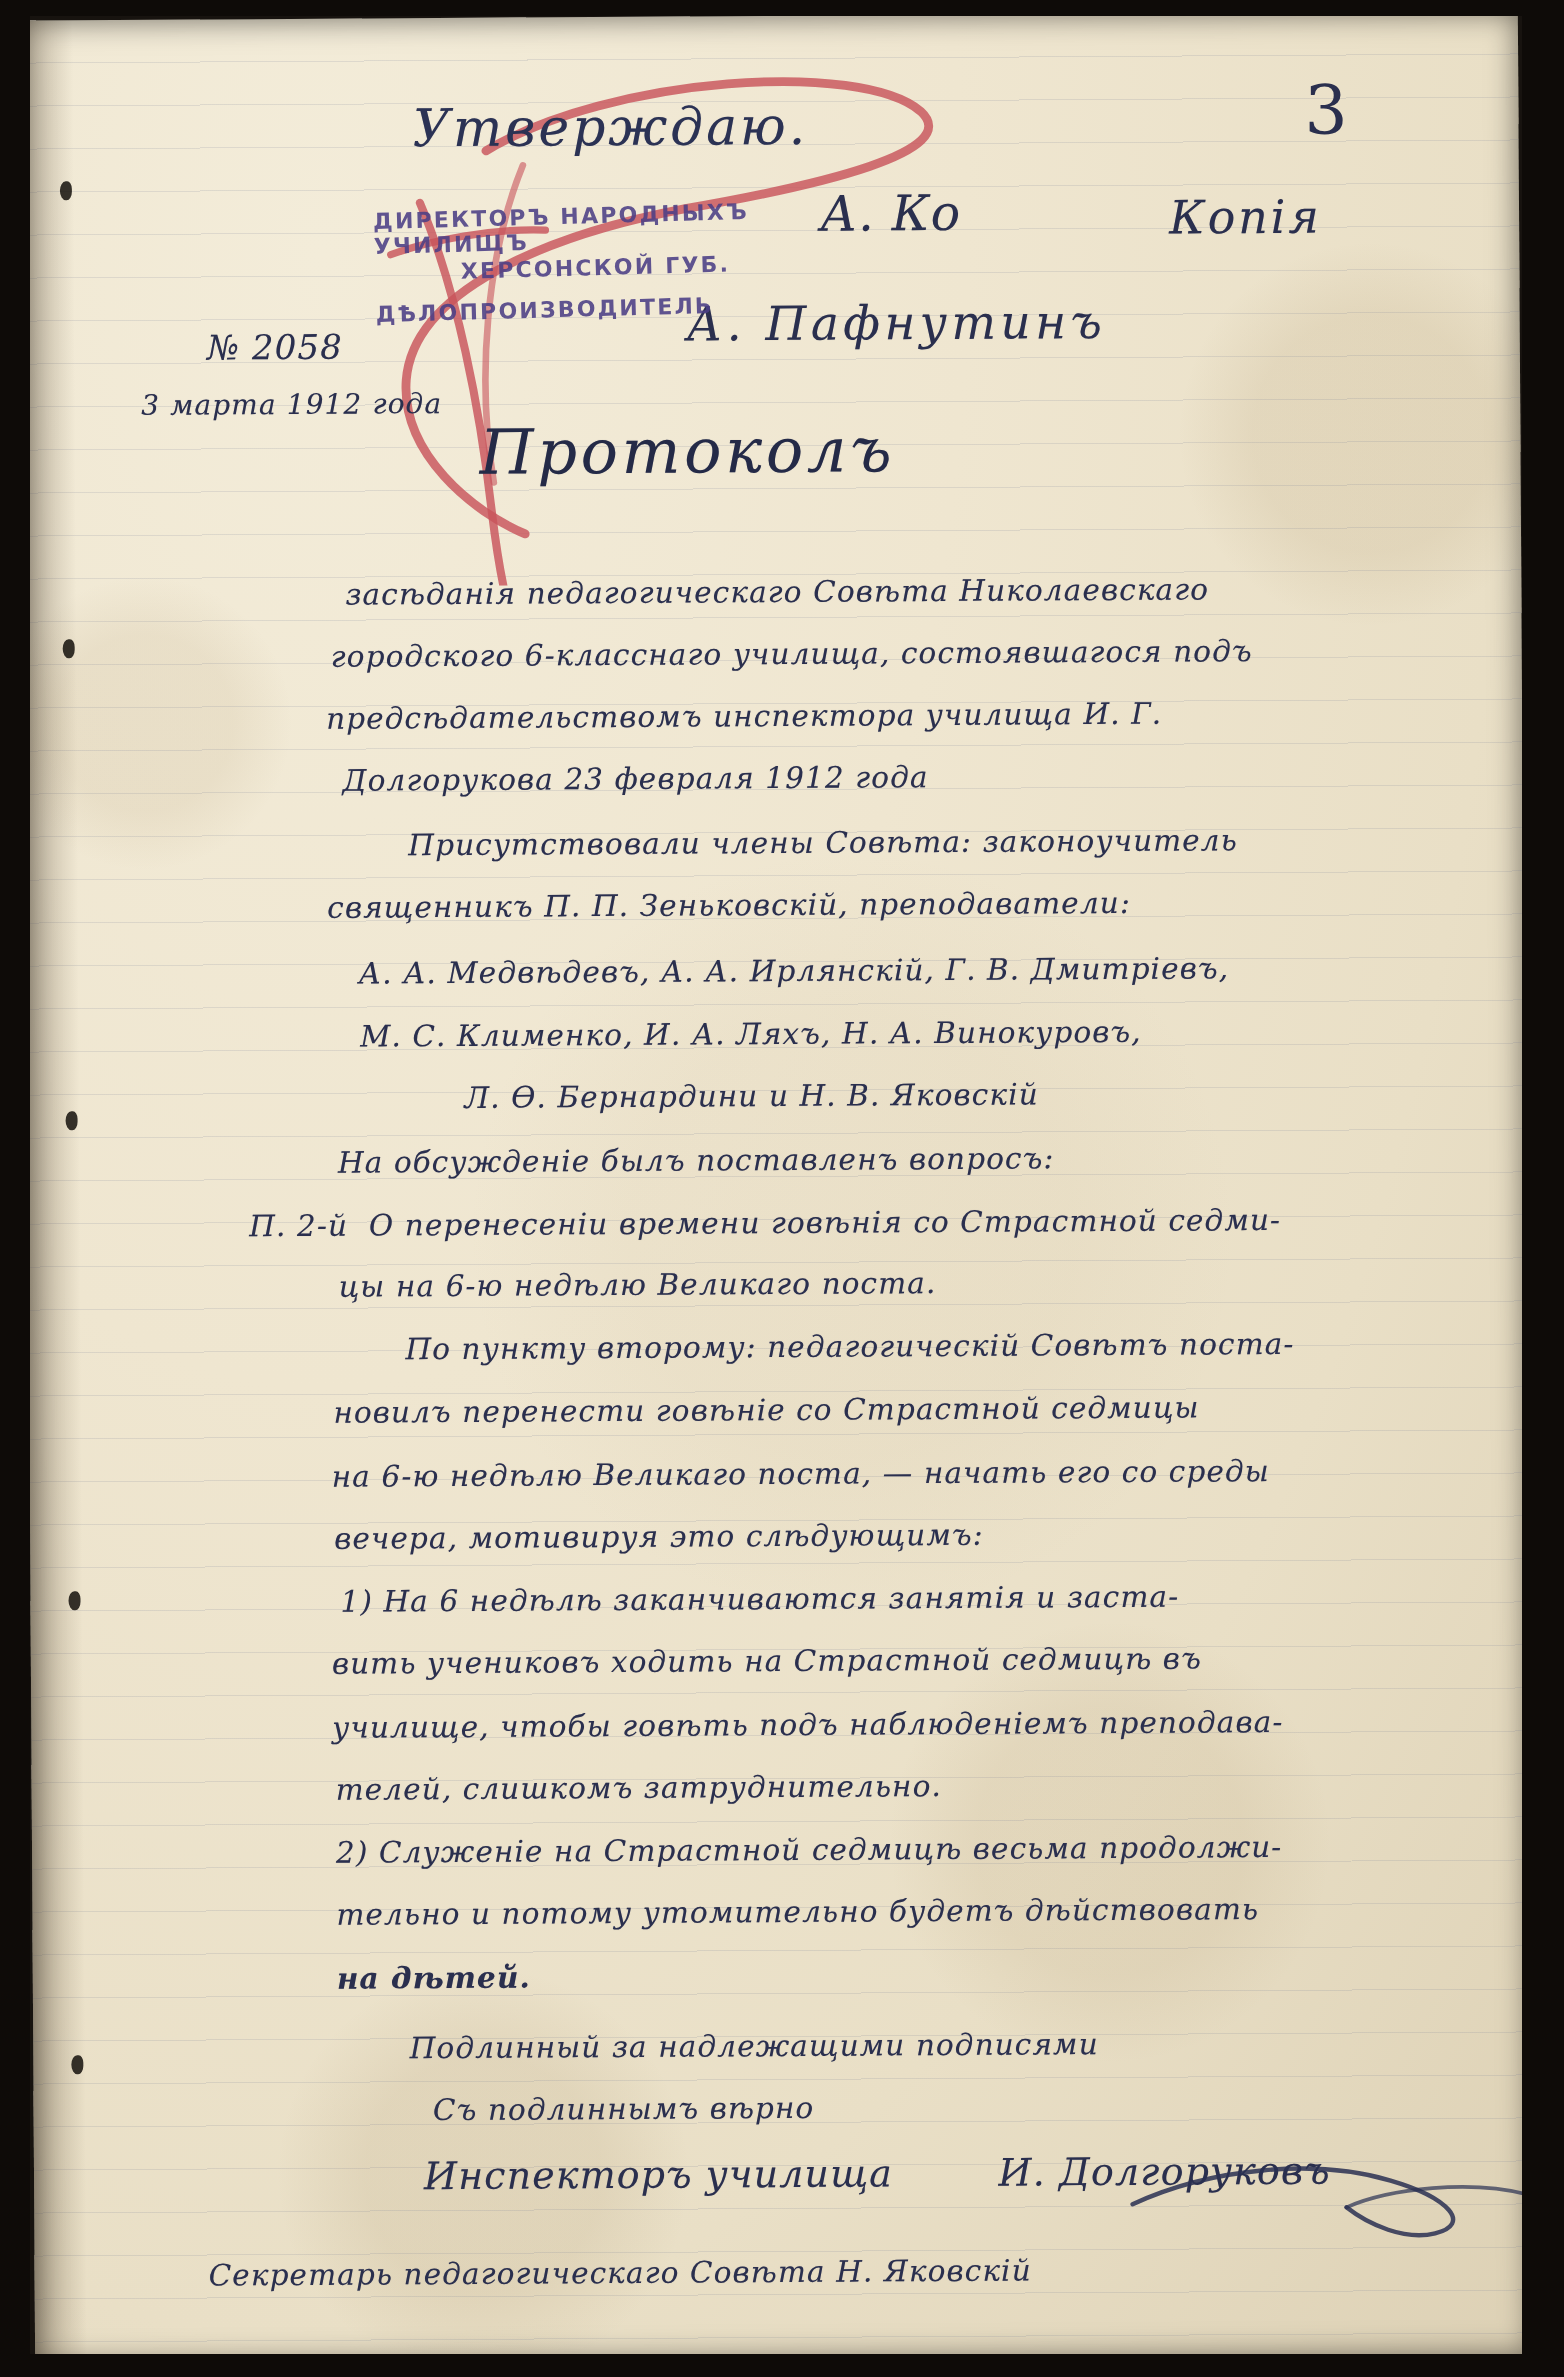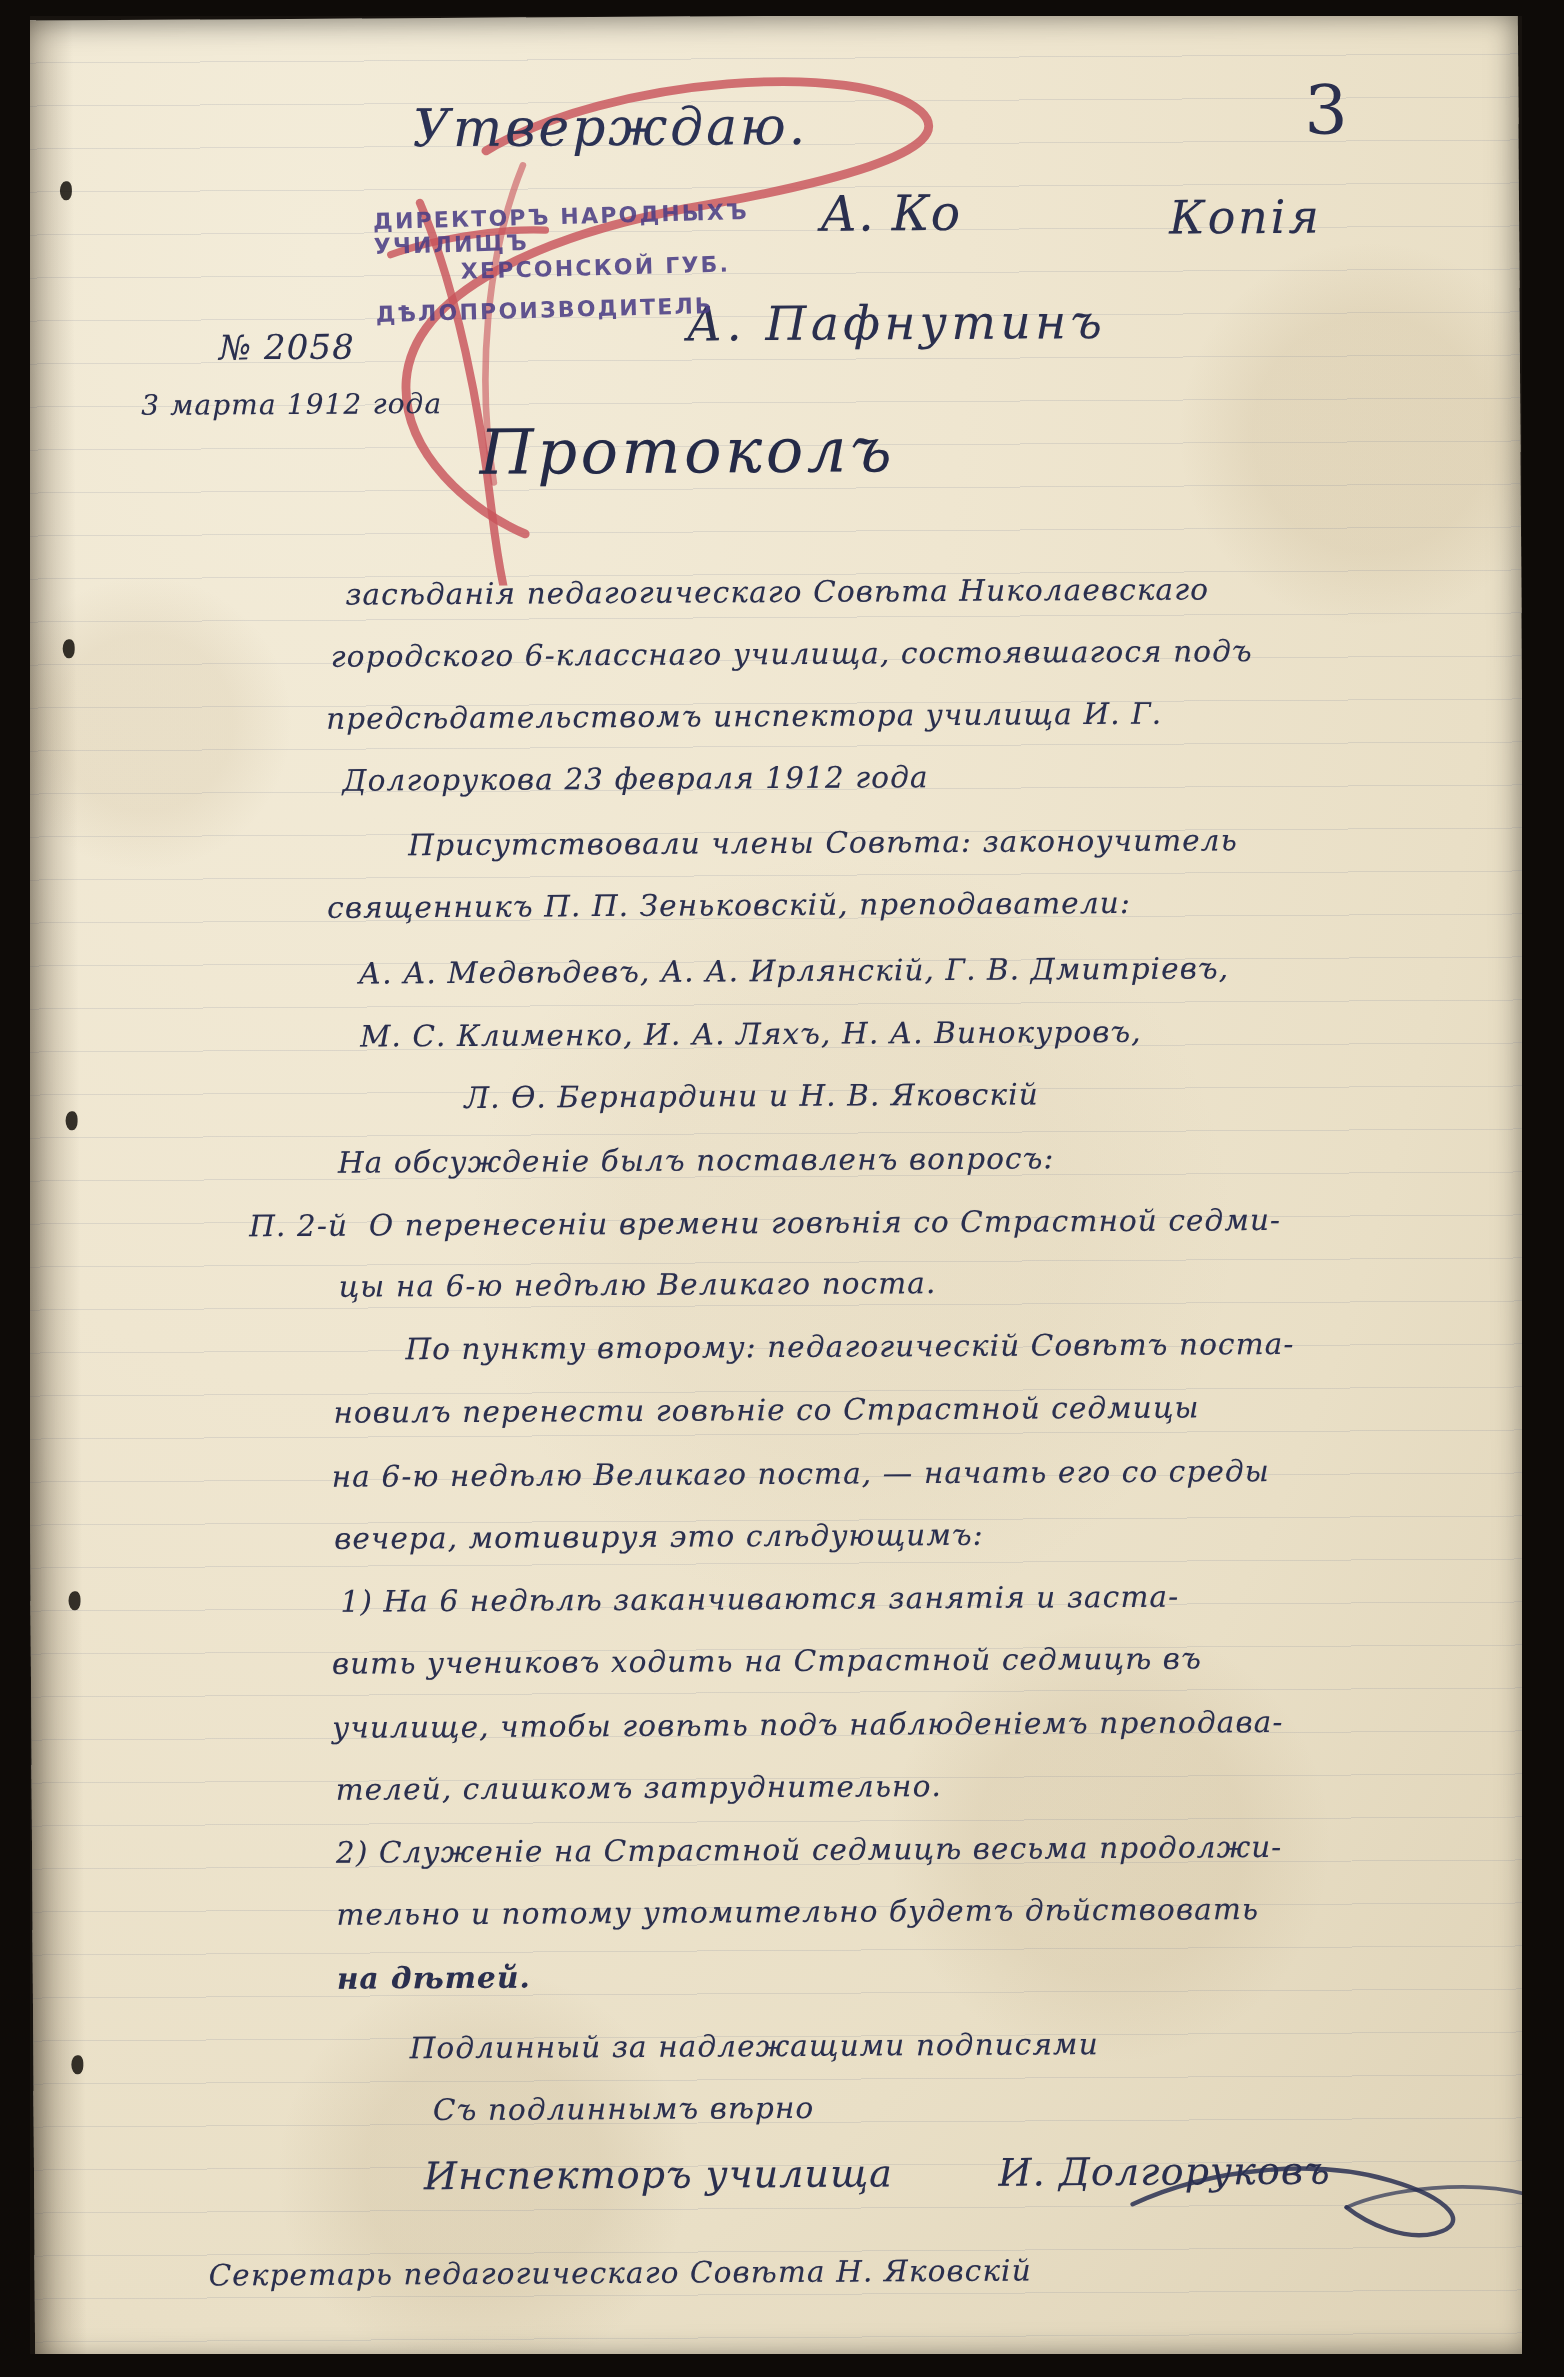--- a/index.html
+++ b/index.html
@@ -187,21 +187,21 @@
     <div class="hand kopia" style="left:1147px; top:177px;font-style:italic;">Копія</div>
 
     <div class="hand" style="left:664px; top:280px; font-size:47px; letter-spacing:4.4px;">А. Пафнутинъ</div>
 
     <div id="stamp">
       <div class="l1">ДИРЕКТОРЪ НАРОДНЫХЪ УЧИЛИЩЪ</div>
       <div class="l2">ХЕРСОНСКОЙ ГУБ.</div>
       <div class="l3">ДѢЛОПРОИЗВОДИТЕЛЬ</div>
     </div>
 
-    <div class="hand regnum" style="left:184px; top:308px;margin-left:12px;">№ 2058</div>
+    <div class="hand regnum" style="left:184px; top:308px;">№ 2058</div>
     <div class="hand regdate" style="left:118px; top:369px;">3 марта 1912 года</div>
 
     <div class="hand title" style="left:456px; top:398px;">Протоколъ</div>
 
     <div class="hand line" style="left:321px;  top:562px;">засѣданія педагогическаго Совѣта Николаевскаго</div>
     <div class="hand line" style="left:306px;  top:624px;">городского 6-класснаго училища, состоявшагося подъ</div>
     <div class="hand line" style="left:301px;  top:686px;">предсѣдательствомъ инспектора училища И. Г.</div>
     <div class="hand line" style="left:317px;  top:748px;">Долгорукова 23 февраля 1912 года</div>
     <div class="hand line" style="left:330px;  top:813px;">     Присутствовали члены Совѣта: законоучитель</div>
     <div class="hand line" style="left:301px;  top:875px;">священникъ П. П. Зеньковскій, преподаватели:</div>

